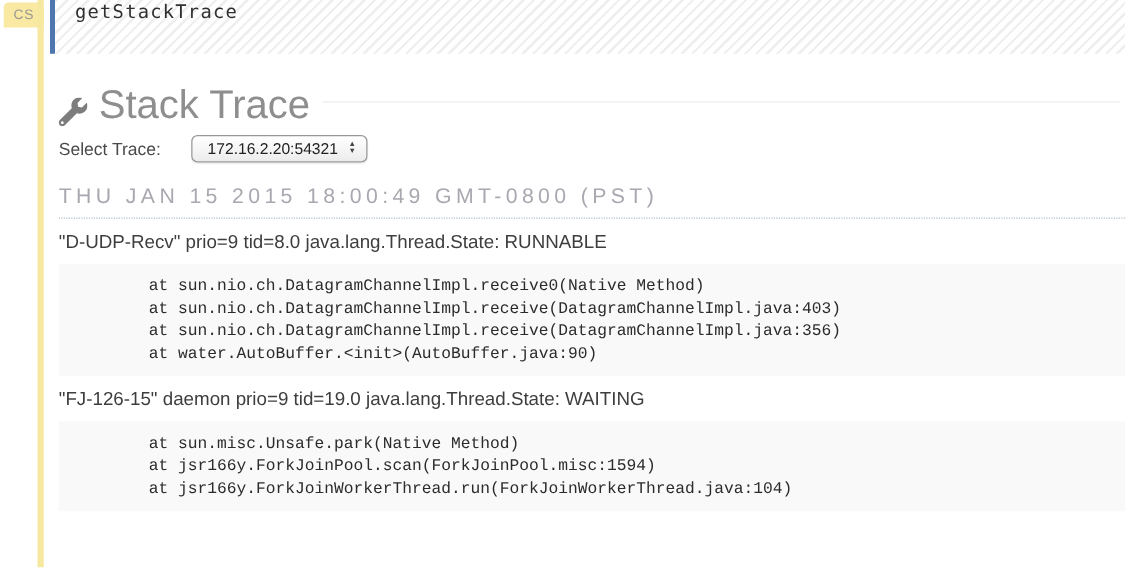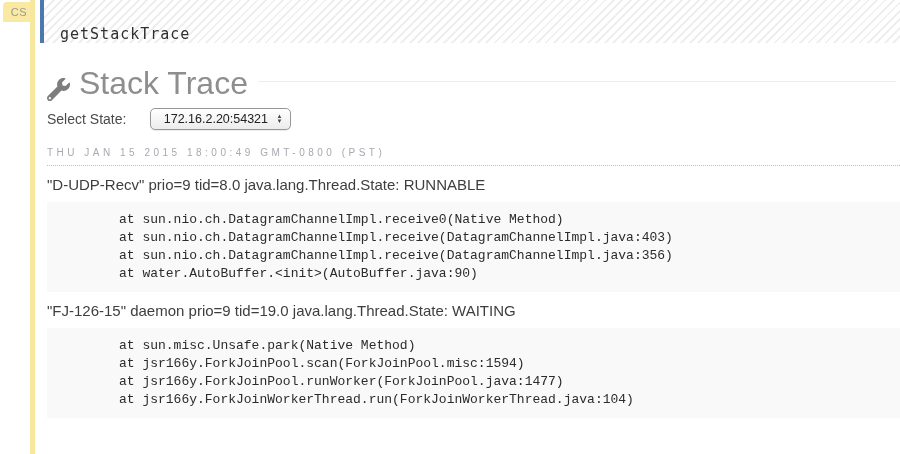--- a/index.html
+++ b/index.html
@@ -12,21 +12,21 @@
   .cs-badge { position:absolute; left:3px; top:2px; width:32px; height:20px;
               background:#f9e9a2; border-radius:4px 4px 0 0;
               color:#9a9a92; font-size:11px; line-height:20px; text-align:center;
               letter-spacing:0.5px; }
 
   
   .header-bar { margin-left:40px; height:43px;
                 border-left:4px solid #4d77ae;
                 background:repeating-linear-gradient(135deg,
                    #efefef 0, #efefef 2px, #ffffff 2px, #ffffff 6px);
-                display:flex; align-items:flex-end; padding-left:16px; }
+                display:flex; align-items:flex-start; padding-left:16px; }
   .header-title { font-family:"DejaVu Sans Mono", monospace; font-size:15px;
                   color:#2f2f2f; letter-spacing:1px; }
 
   
   .content { position:absolute; left:35px; right:0; top:43px; bottom:0;
              padding:25px 0 0 12px; }
 
   .page-heading { display:flex; align-items:center; color:#8e8e8e;
                   font-size:32px; font-weight:400; height:30px; }
   .wrench-icon { width:23px; height:23px; margin-right:9px; flex:0 0 auto; }
@@ -43,21 +43,21 @@
                  display:flex; align-items:center; justify-content:center;
                  position:relative; cursor:default; }
   .node-select-value { font-size:12.5px; color:#222; padding-right:10px; }
   .select-arrows { position:absolute; right:8px; top:50%; transform:translateY(-50%);
                    display:flex; flex-direction:column; align-items:center;
                    color:#444; }
   .select-arrows .tri { font-size:6px; line-height:5px; }
   .select-arrows .tri.up::before { content:"▲"; }
   .select-arrows .tri.down::before { content:"▼"; }
 
-  .timestamp { margin-top:17px; font-size:10px; color:#a8a8b0;
+  .timestamp { margin-top:17px; font-size:17px; color:#a8a8b0;
                letter-spacing:3.5px; padding-bottom:7px;
                border-bottom:1px dotted #b3bfca; text-transform:uppercase; }
 
   .thread-heading { margin-top:10px; font-size:15px; color:#3e3e3e; }
 
   .stack-frames { margin-top:9px; background:#f9f9f9; padding:9px 10px;
                   font-family:Liberation Mono, monospace; font-size:13px;
                   color:#2b2b2b; }
   .frame { padding-left:62px; line-height:18px; white-space:pre; }
 </style>
@@ -77,21 +77,21 @@
     <span class="wrench-icon">
       <svg viewBox="0 0 512 512" xmlns="http://www.w3.org/2000/svg">
           <path d="M507.73 109.1c-2.24-9.03-13.54-12.09-20.12-5.51l-74.36 74.36-67.88-11.31-11.31-67.88 74.36-74.36c6.62-6.62 3.43-17.9-5.66-20.16-47.38-11.74-99.55.91-136.58 37.93-39.64 39.64-50.55 97.1-34.05 147.2L18.74 402.76c-24.99 24.99-24.99 65.51 0 90.5 24.99 24.99 65.51 24.99 90.5 0l213.21-213.21c50.12 16.71 107.47 5.68 147.37-34.22 37.07-37.07 49.7-89.32 37.91-136.73zM64 472c-13.25 0-24-10.75-24-24 0-13.26 10.75-24 24-24s24 10.74 24 24c0 13.25-10.75 24-24 24z"></path>
         </svg>
     </span>
     <span>Stack Trace</span>
     <span class="heading-rule"></span>
   </div>
 
   <div class="select-row">
-    <span>Select State:</span>
+    <span>Select Trace:</span>
     <div class="node-select">
       <span class="node-select-value">172.16.2.20:54321</span>
       <span class="select-arrows">
         <span class="tri up"></span>
           <span class="tri down"></span>
       </span>
     </div>
   </div>
 
   <div class="timestamp">THU JAN 15 2015 18:00:49 GMT-0800 (PST)</div>
@@ -105,19 +105,18 @@
           <div class="frame">at sun.nio.ch.DatagramChannelImpl.receive(DatagramChannelImpl.java:356)</div>
           <div class="frame">at water.AutoBuffer.&lt;init&gt;(AutoBuffer.java:90)</div>
         </div>
   </div>
 
   <div>
     <div class="thread-heading">"FJ-126-15" daemon prio=9 tid=19.0 java.lang.Thread.State: WAITING</div>
     <div class="stack-frames">
           <div class="frame">at sun.misc.Unsafe.park(Native Method)</div>
           <div class="frame">at jsr166y.ForkJoinPool.scan(ForkJoinPool.misc:1594)</div>
-          <div class="frame">at jsr166y.ForkJoinPool.runWorker(ForkJoinPool.java:1477)</div>
           <div class="frame">at jsr166y.ForkJoinWorkerThread.run(ForkJoinWorkerThread.java:104)</div>
         </div>
   </div>
 </div>
 
 </div>
 
 </body></html>

